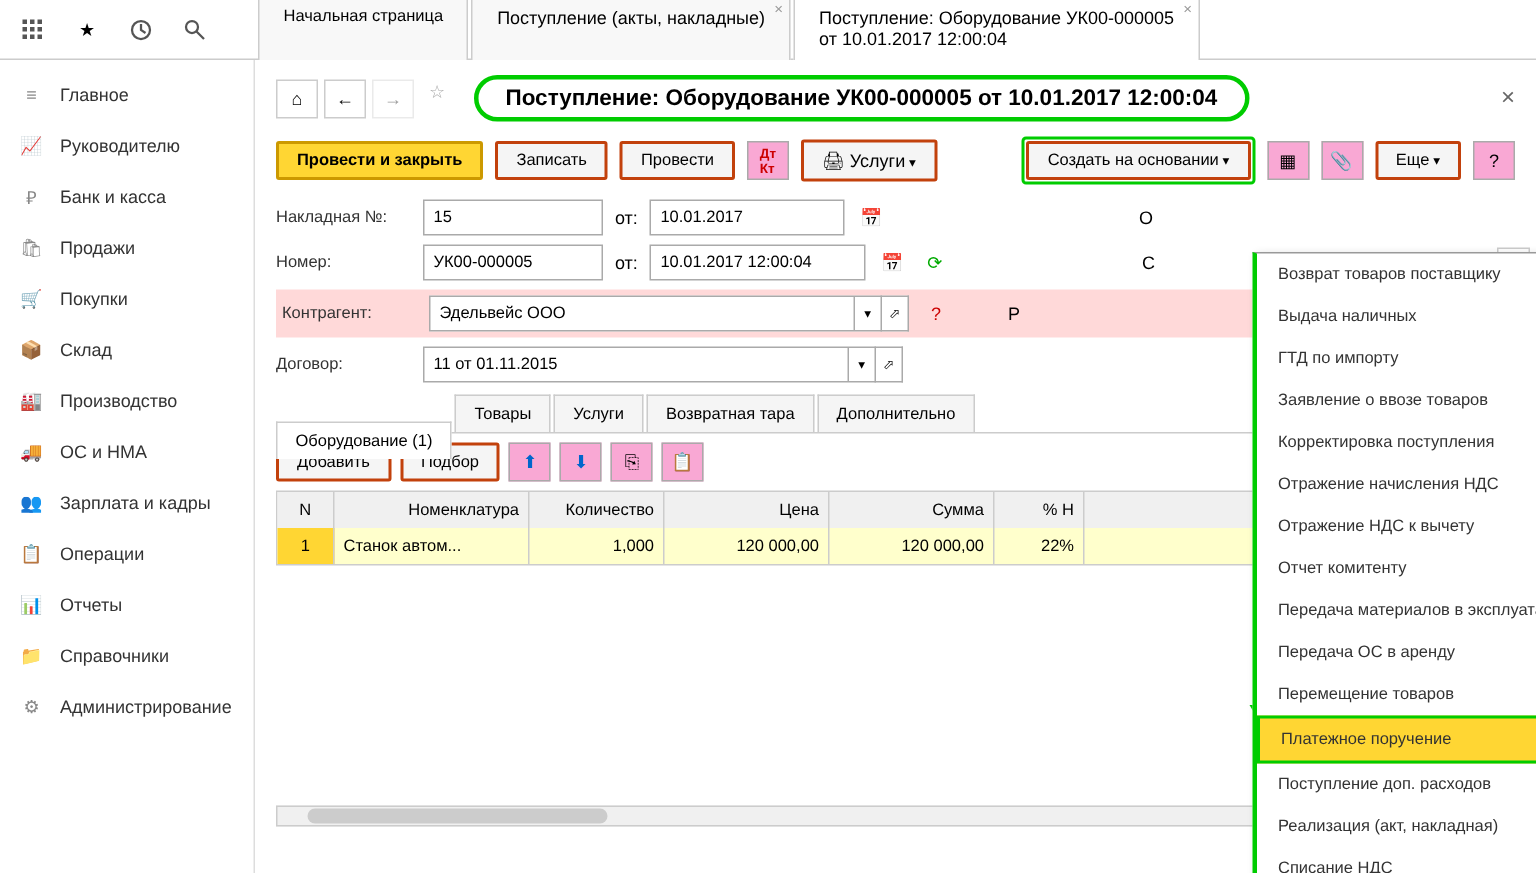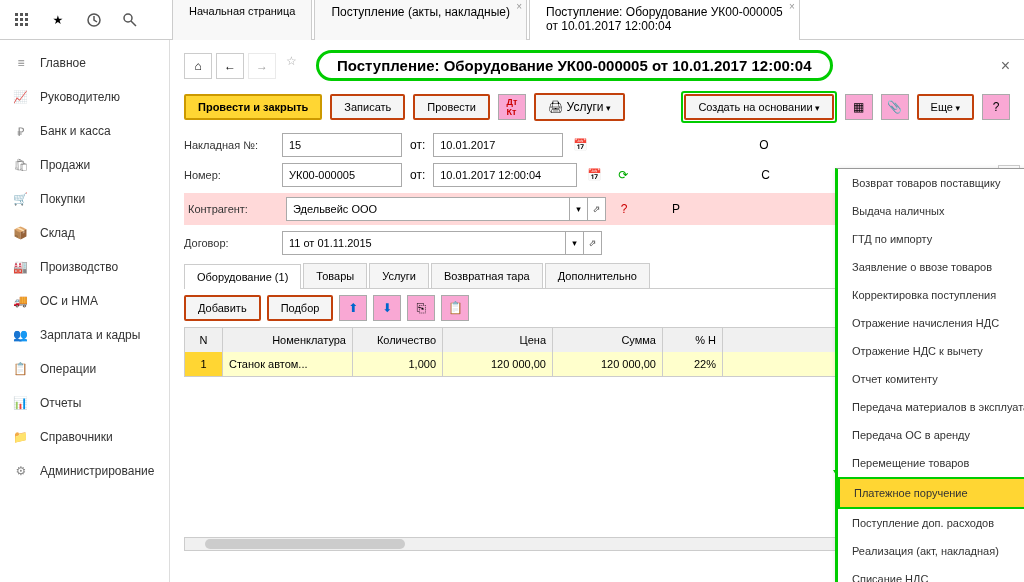--- a/index.html
+++ b/index.html
@@ -38,21 +38,21 @@
 .form-input { height: 24px; border: 1px solid #aaa; padding: 0 6px; background: #fff; font-size: 11px; }
 .date-input { width: 130px; }
 .mini-icon { width: 20px; height: 20px; display: flex; align-items: center; justify-content: center; cursor: pointer; }
 .pink-row { background: #ffd9d9; padding: 4px; }
 .dropdown-field { display: flex; }
 .dropdown-field .form-input { flex: 1; }
 .dd-btn { width: 18px; height: 24px; border: 1px solid #aaa; border-left: none; background: #fff; font-size: 9px; cursor: pointer; }
 
 .tabs-sub { display: flex; border-bottom: 1px solid #ccc; margin-top: 8px; }
 .tab-sub { padding: 6px 12px; border: 1px solid #ccc; border-bottom: none; background: #f5f5f5; margin-right: 2px; cursor: pointer; font-size: 11px; }
-.tab-sub.active { background: #fff; position: relative; top: 1px; }
+.tab-sub.active { background: #fff; position: relative; top: 18px; }
 
 .table-toolbar { display: flex; gap: 6px; padding: 6px 0; }
 .table { border: 1px solid #ccc; }
 .table-header { display: flex; background: #f0f0f0; }
 .th { padding: 6px; border-right: 1px solid #ccc; font-size: 11px; text-align: right; }
 .table-row { display: flex; background: #ffffcc; }
 .td { padding: 6px; border-right: 1px solid #ccc; font-size: 11px; }
 .col-n { width: 38px; text-align: center; }
 .col-nom { width: 130px; }
 .col-qty { width: 90px; text-align: right; }

